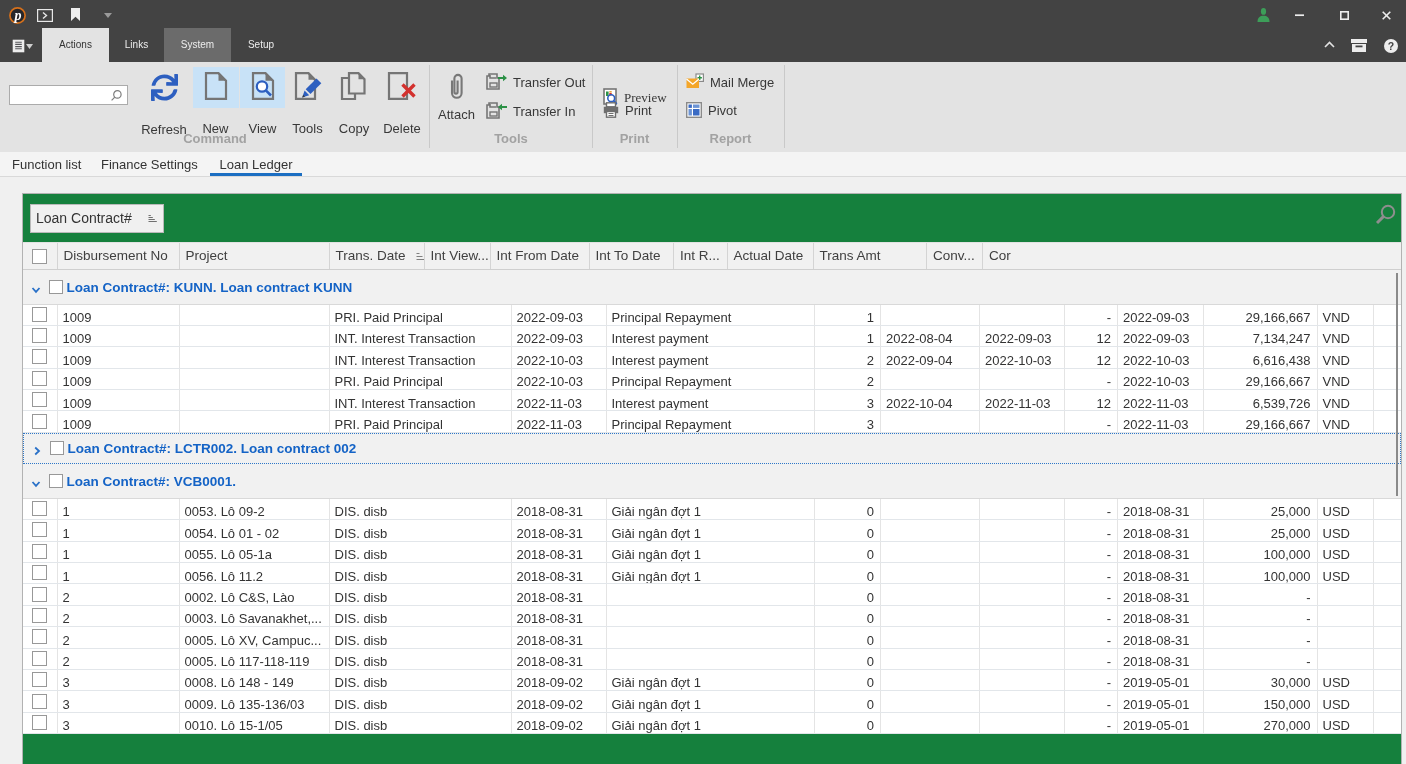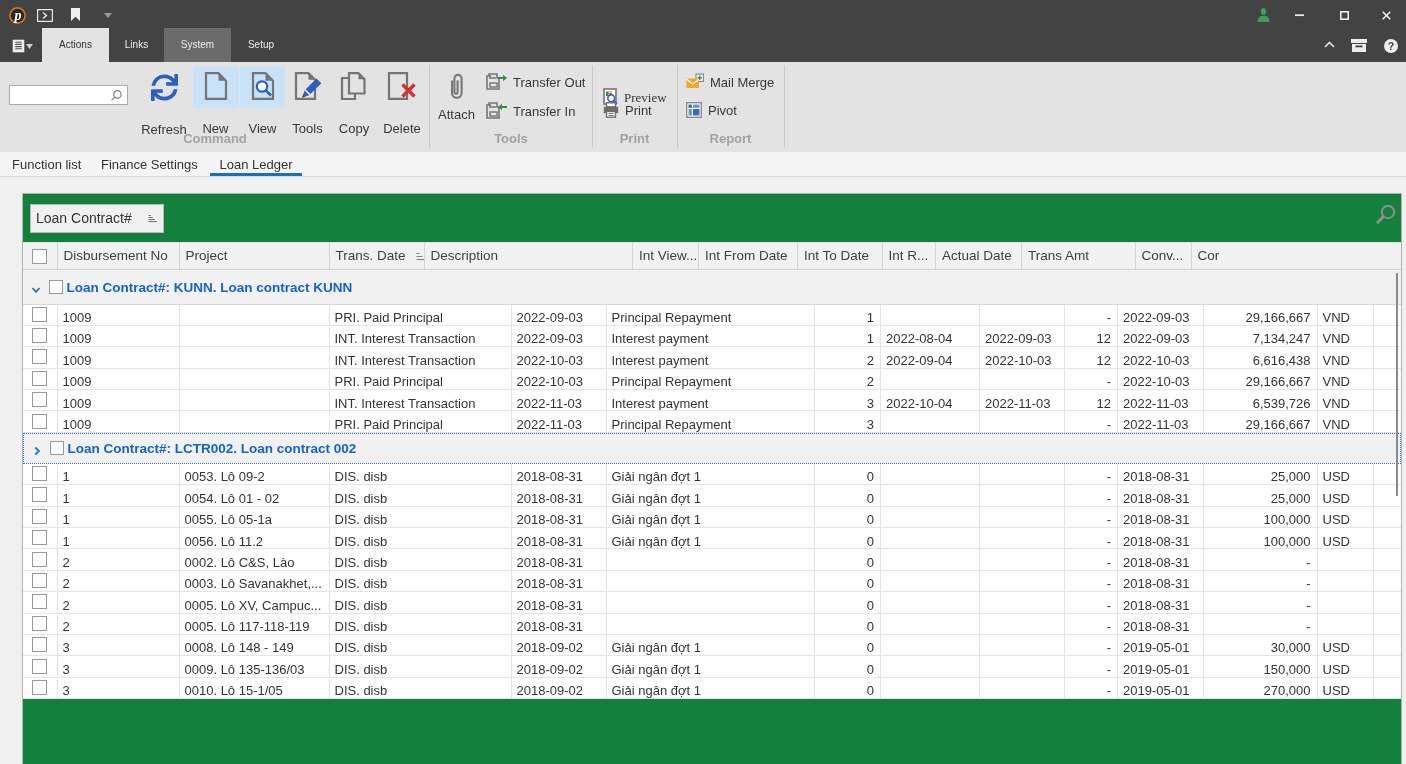--- a/index.html
+++ b/index.html
@@ -248,21 +248,20 @@
   <div id="grid">
     <div id="ghead">
         <div class="hc cbc" style="width:34.5px">
           <span class="cb"></span>
         </div>
         <div class="hc" style="width:122.0px">Disbursement No</div>
         <div class="hc" style="width:150.0px">Project</div>
         <div class="hc" style="width:95.0px">Trans. Date <svg class="sorti" width="9" height="9" viewBox="0 0 9 9">
             <path d="M0.5 1.5h3M0.5 4.5h6M0.5 7.5h8" stroke="#7f7f7f" stroke-width="1.2"></path>
           </svg></div>
-        <div class="hc" style="width:208.5px">Description</div>
         <div class="hc" style="width:66px">Int View...</div>
         <div class="hc" style="width:99px">Int From Date</div>
         <div class="hc" style="width:84.5px">Int To Date</div>
         <div class="hc" style="width:53.5px">Int R...</div>
         <div class="hc" style="width:86px">Actual Date</div>
         <div class="hc" style="width:113.5px">Trans Amt</div>
         <div class="hc" style="width:56.0px">Conv...</div>
         <div class="hc" style="width:28.0px;border-right:none">Cor</div>
       </div>
 <div class="grp" style="height:34.5px">
@@ -380,20 +379,27 @@
         <div class="c l" style="width:56.0px">VND</div>
         <div class="c l" style="width:27px;border-right:none"></div>
       </div>
 <div class="grp grpfocus" style="height:31px">
         <span class="gchev"><svg width="10" height="10" viewBox="0 0 10 10">
             <path d="M3.2 1.5 L7 5 L3.2 8.5" stroke="#2a71c8" stroke-width="1.8" fill="none"></path>
           </svg></span>
         <span class="gcb"></span>
         <span class="gtxt">Loan Contract#: LCTR002. Loan contract 002</span>
       </div>
+<div class="grp" style="height:35px">
+        <span class="gchev"><svg width="10" height="10" viewBox="0 0 10 10">
+            <path d="M1.5 3 L5 6.8 L8.5 3" stroke="#2a71c8" stroke-width="1.8" fill="none"></path>
+          </svg></span>
+        <span class="gcb"></span>
+        <span class="gtxt">Loan Contract#: VCB0001.</span>
+      </div>
 <div class="row">
         <div class="c cbc" style="width:34.5px">
           <span class="cb"></span>
         </div>
         <div class="c l" style="width:122.0px">1</div>
         <div class="c l" style="width:150.0px">0053. Lô 09-2</div>
         <div class="c l" style="width:182.0px">DIS. disb</div>
         <div class="c l" style="width:95.0px">2018-08-31</div>
         <div class="c l" style="width:208.5px">Giải ngân đợt 1</div>
         <div class="c r" style="width:66px">0</div>

